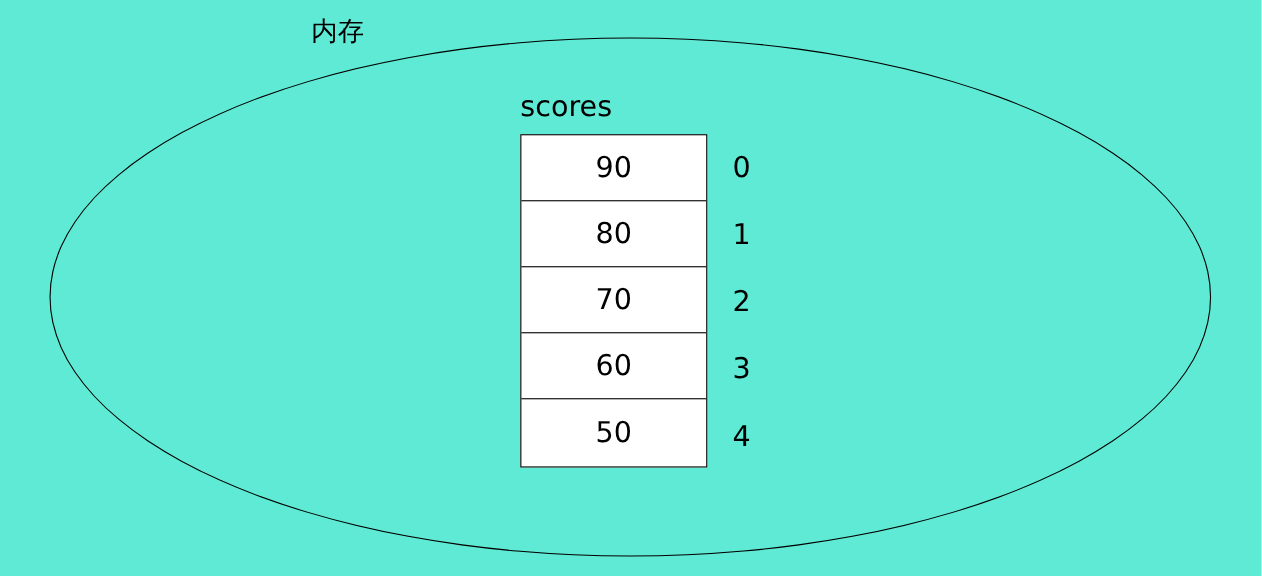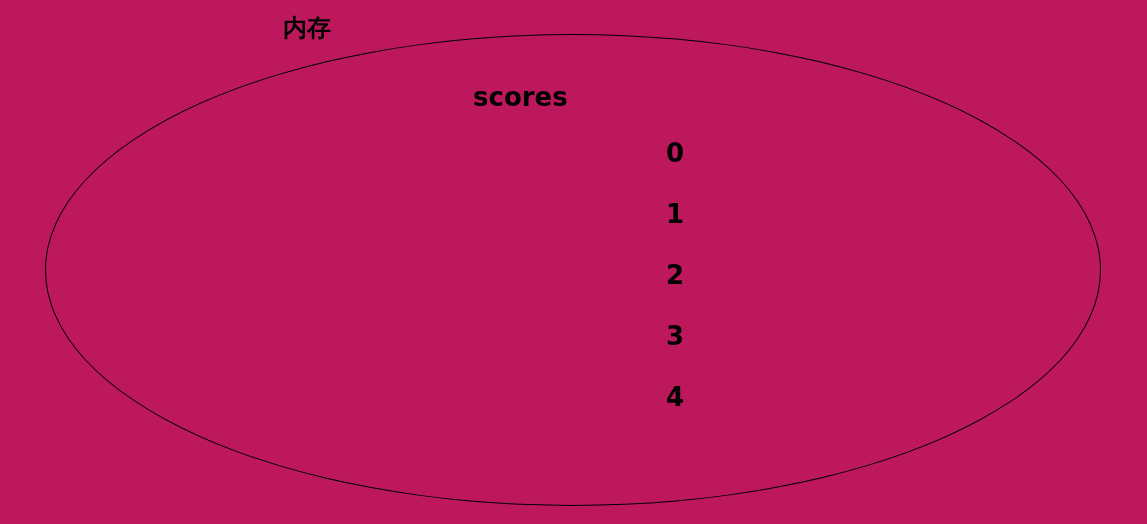--- a/index.html
+++ b/index.html
@@ -5,23 +5,22 @@
   html, body {
     margin: 0;
     padding: 0;
     background: #ffffff;
     font-family: "DejaVu Sans", "Liberation Sans", sans-serif;
   }
   .stage {
     position: relative;
     width: 1147px;
     height: 524px;
-    background: #be185d;
+    background: #5eead4;
     overflow: hidden;
-    font-weight: bold;
   }
   .memory-ellipse {
     position: absolute;
     left: 45px;
     top: 34px;
     width: 1056px;
     height: 472px;
     border: 1px solid #000000;
     border-radius: 50%;
     box-sizing: border-box;
@@ -84,20 +83,27 @@
 <body>
 
 <div class="stage">
 
   <div class="memory-ellipse"></div>
 
   <div class="memory-label">内存</div>
 
   <div class="array-name">scores</div>
 
+  <div class="array-box">
+      <div class="array-cell">90</div>
+      <div class="array-cell">80</div>
+      <div class="array-cell">70</div>
+      <div class="array-cell">60</div>
+      <div class="array-cell">50</div>
+    </div>
 
   <div class="index-col">
       <div class="index-label">0</div>
       <div class="index-label">1</div>
       <div class="index-label">2</div>
       <div class="index-label">3</div>
       <div class="index-label">4</div>
     </div>
 
 </div>

